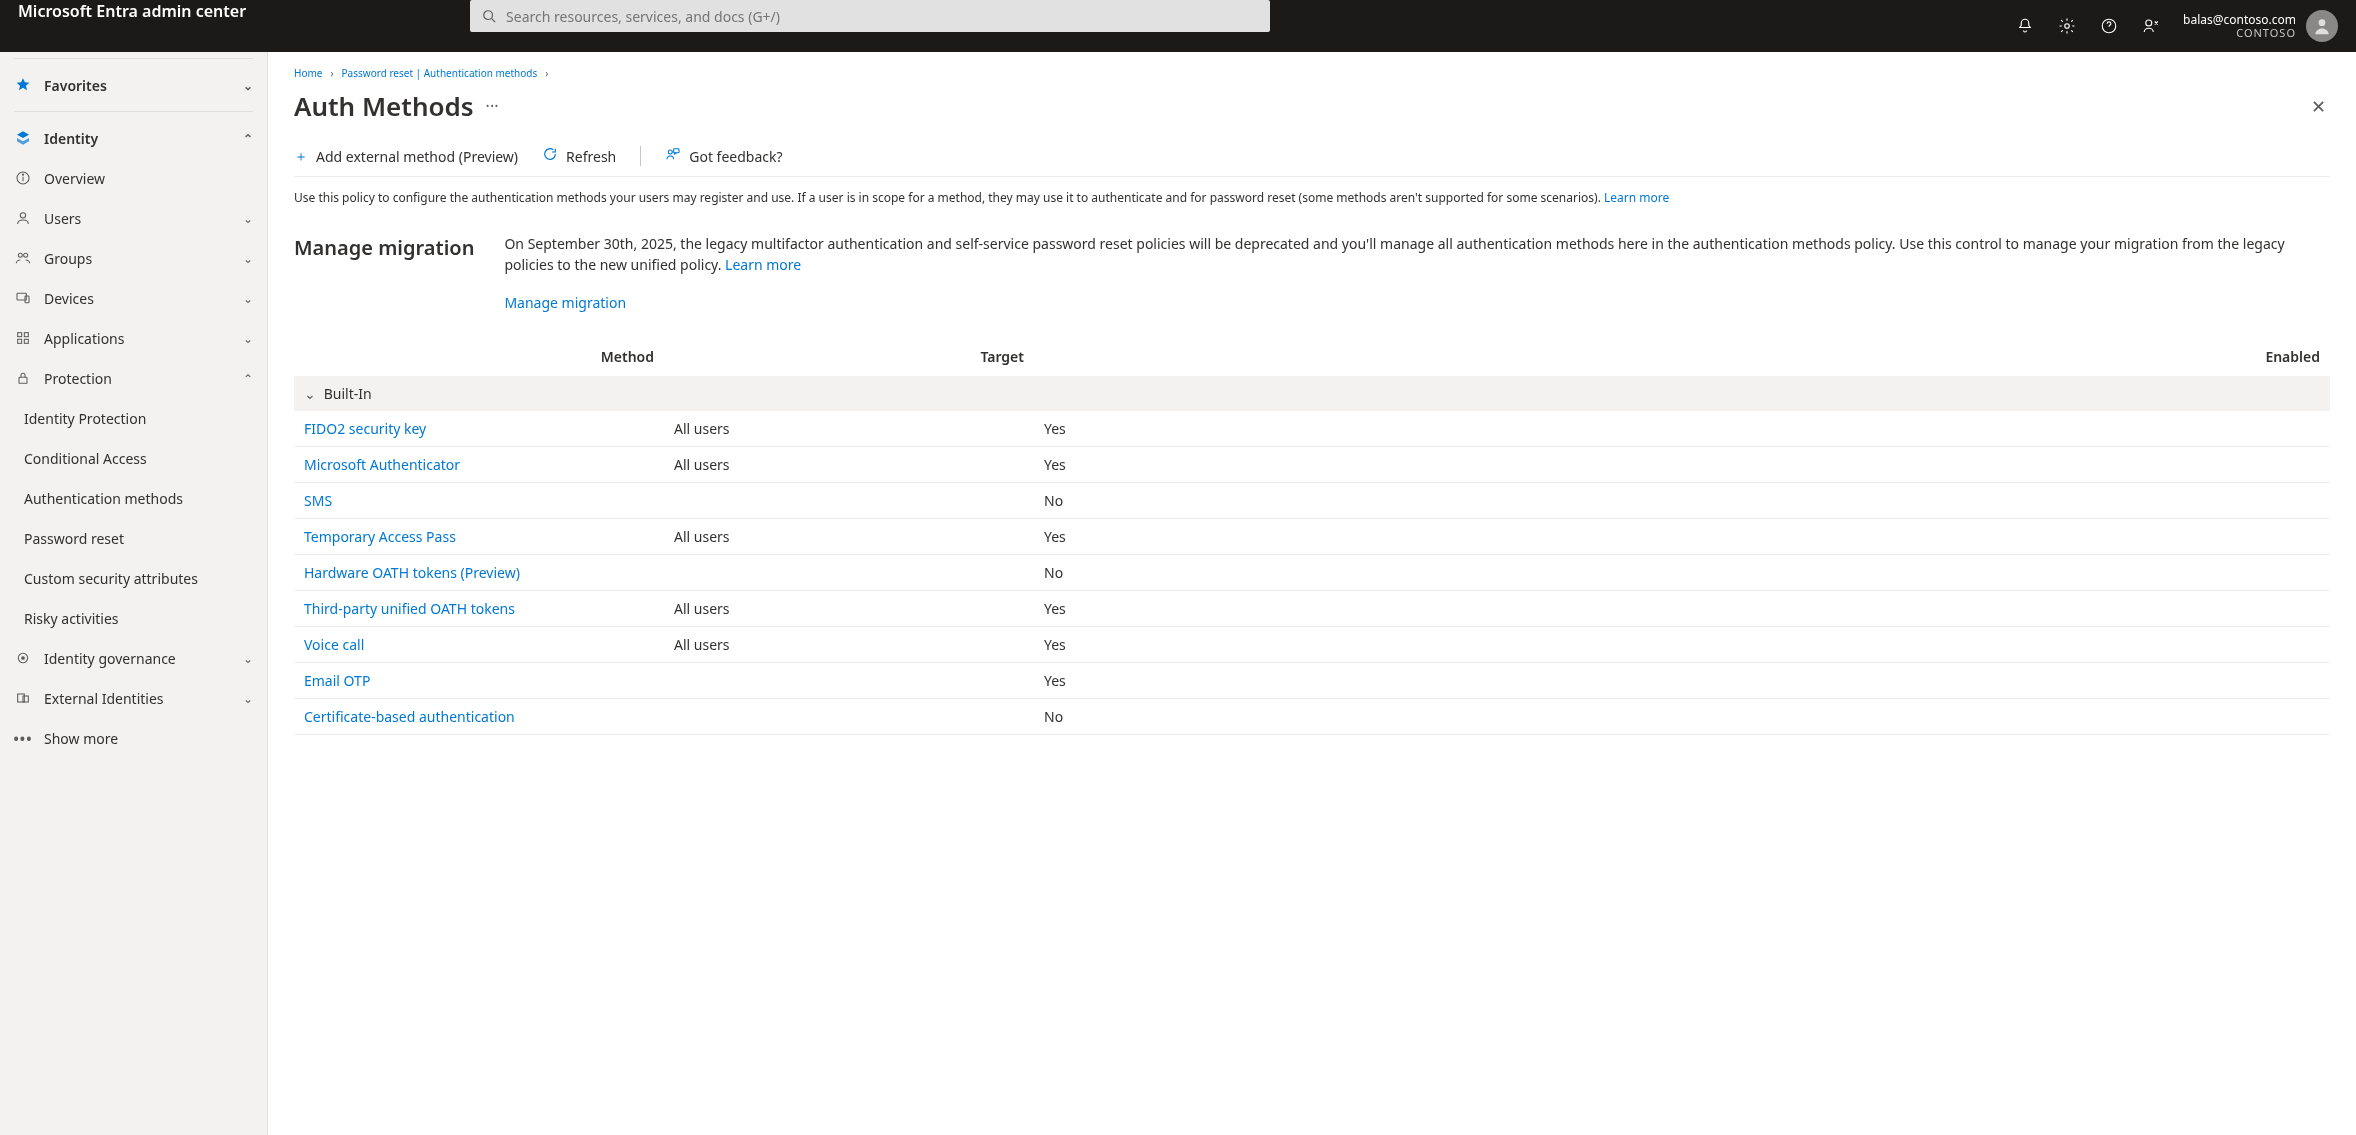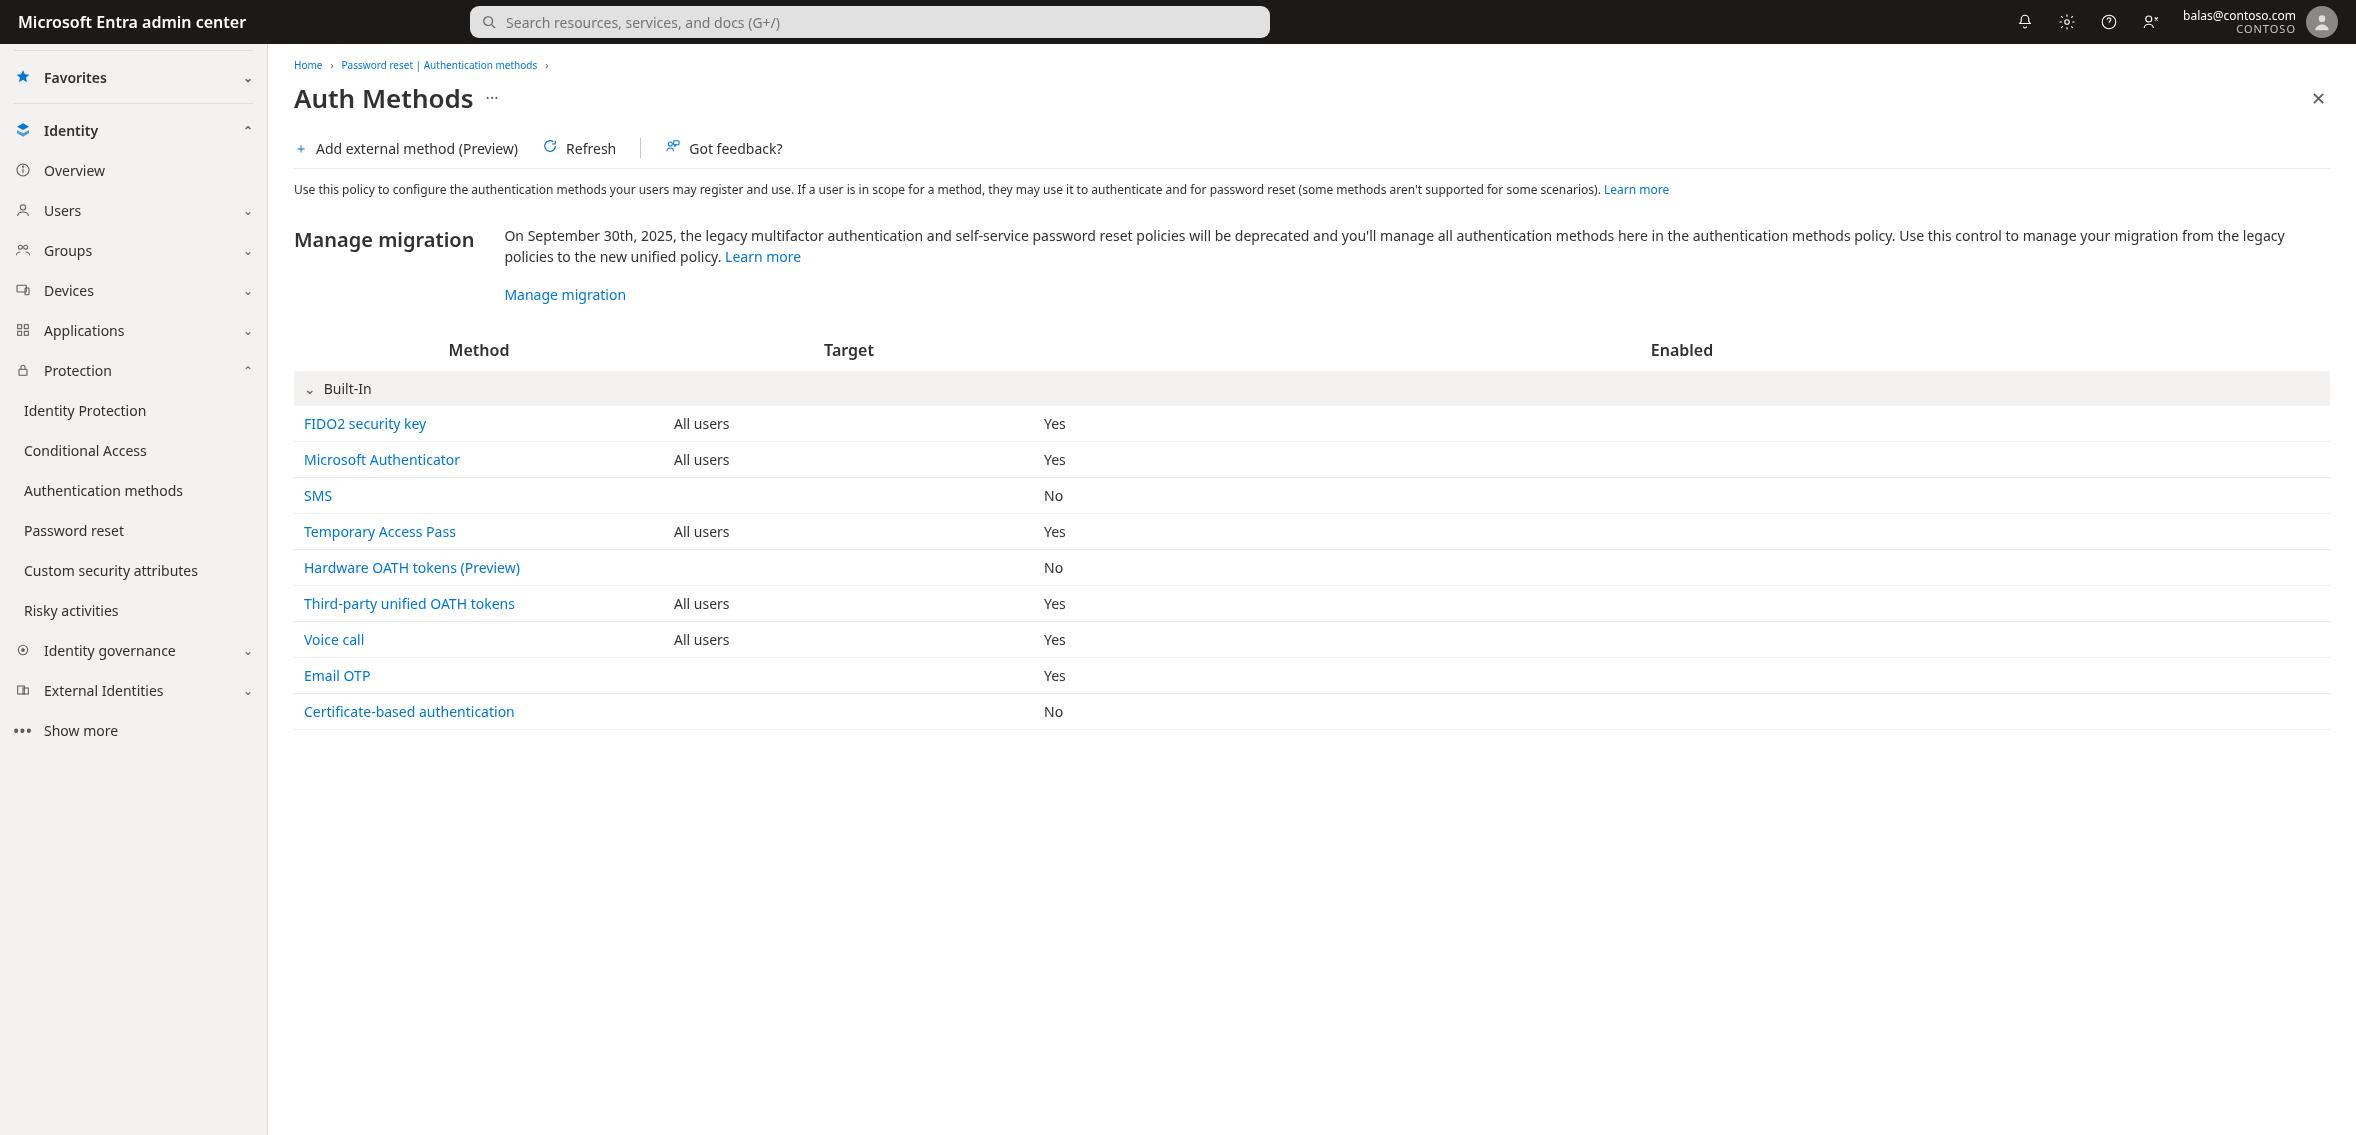--- a/index.html
+++ b/index.html
@@ -1,21 +1,21 @@
 <!DOCTYPE html>
 <html><head>
 <meta charset="utf-8">
 <style>
 *{box-sizing:border-box;margin:0;padding:0;font-family:"Segoe UI",system-ui,-apple-system,sans-serif}
 html,body{width:100%;height:100%;background:#fff;color:#323130;font-size:14px}
 .app{display:flex;flex-direction:column;height:100vh}
-.topbar{display:flex;align-items:center;background:#1b1a19;color:#fff;height:44px;padding:16px 18px;gap:10px}
+.topbar{display:flex;background:#1b1a19;color:#fff;height:52px;padding:0 18px;gap:10px}
 .brand{font-size:16px;font-weight:600;white-space:nowrap;margin-right:14px}
 .search-wrap{flex:0 0 auto;margin-left:200px}
-.search{display:flex;align-items:center;background:#e1e1e1;color:#605e5c;border-radius:9px;height:32px;width:800px;padding:0 10px;gap:8px}
+.search{display:flex;align-items:center;background:#e1e1e1;color:#605e5c;border-radius:2px;height:32px;width:800px;padding:0 10px;gap:8px}
 .search input{flex:1;background:transparent;border:none;outline:none;font-size:14px;color:#323130}
 .top-actions{display:flex;align-items:center;gap:22px;margin-left:auto}
 .user{display:flex;align-items:center;gap:10px}
 .user-text{display:flex;flex-direction:column;align-items:flex-end;line-height:1.15}
 .user-email{font-size:12px}
 .user-tenant{font-size:11px;letter-spacing:1px;color:#c8c6c4}
 .avatar{width:32px;height:32px;border-radius:50%;background:#8a8886;display:flex;align-items:center;justify-content:center}
 .avatar svg{width:20px;height:20px;fill:#e1dfdd}
 .body{display:flex;flex:1;min-height:0}
 .sidebar{width:268px;background:#f3f2f1;border-right:1px solid #e1dfdd;overflow-y:auto;padding-bottom:10px}
@@ -40,21 +40,21 @@
 .vbar{width:1px;height:20px;background:#c8c6c4}
 hr.full{border:none;border-top:1px solid #edebe9;margin:10px 0 12px}
 .desc{font-size:12px;line-height:1.45;color:#323130}
 .desc a,.link{color:#0078d4;text-decoration:none}
 .section-title{font-size:20px;font-weight:600;margin-top:28px}
 .mig{display:flex;gap:30px;margin-top:28px}
 .mig .left{flex:0 0 auto}
 .mig .right{flex:1;font-size:14px;line-height:1.45}
 .mig .right .mlink{display:block;margin-top:18px}
 .table{width:100%;margin-top:26px;border-collapse:collapse}
-.table th{text-align:center;font-weight:600;padding:8px 10px 10px;font-size:16px}
+.table th{text-align:right;font-weight:600;padding:8px 10px 10px;font-size:14px}
 .group-row td{background:#f3f2f1;font-weight:400;padding:8px 10px}
 .group-row .gchev{display:inline-block;margin-right:8px;color:#605e5c}
 .table tbody tr:not(.group-row) td{padding:8px 10px;border-bottom:1px solid #edebe9;font-size:14px}
 .table .m a{color:#0078d4;text-decoration:none}
 .table th:nth-child(1),.table td.m{width:370px}
 .table th:nth-child(2),.table td.t{width:370px}
 .top-ico{width:20px;height:20px;display:flex;align-items:center;justify-content:center;cursor:pointer}
 .top-ico svg{width:18px;height:18px;stroke:#fff;fill:none;stroke-width:1.5}
 </style>
 </head>

